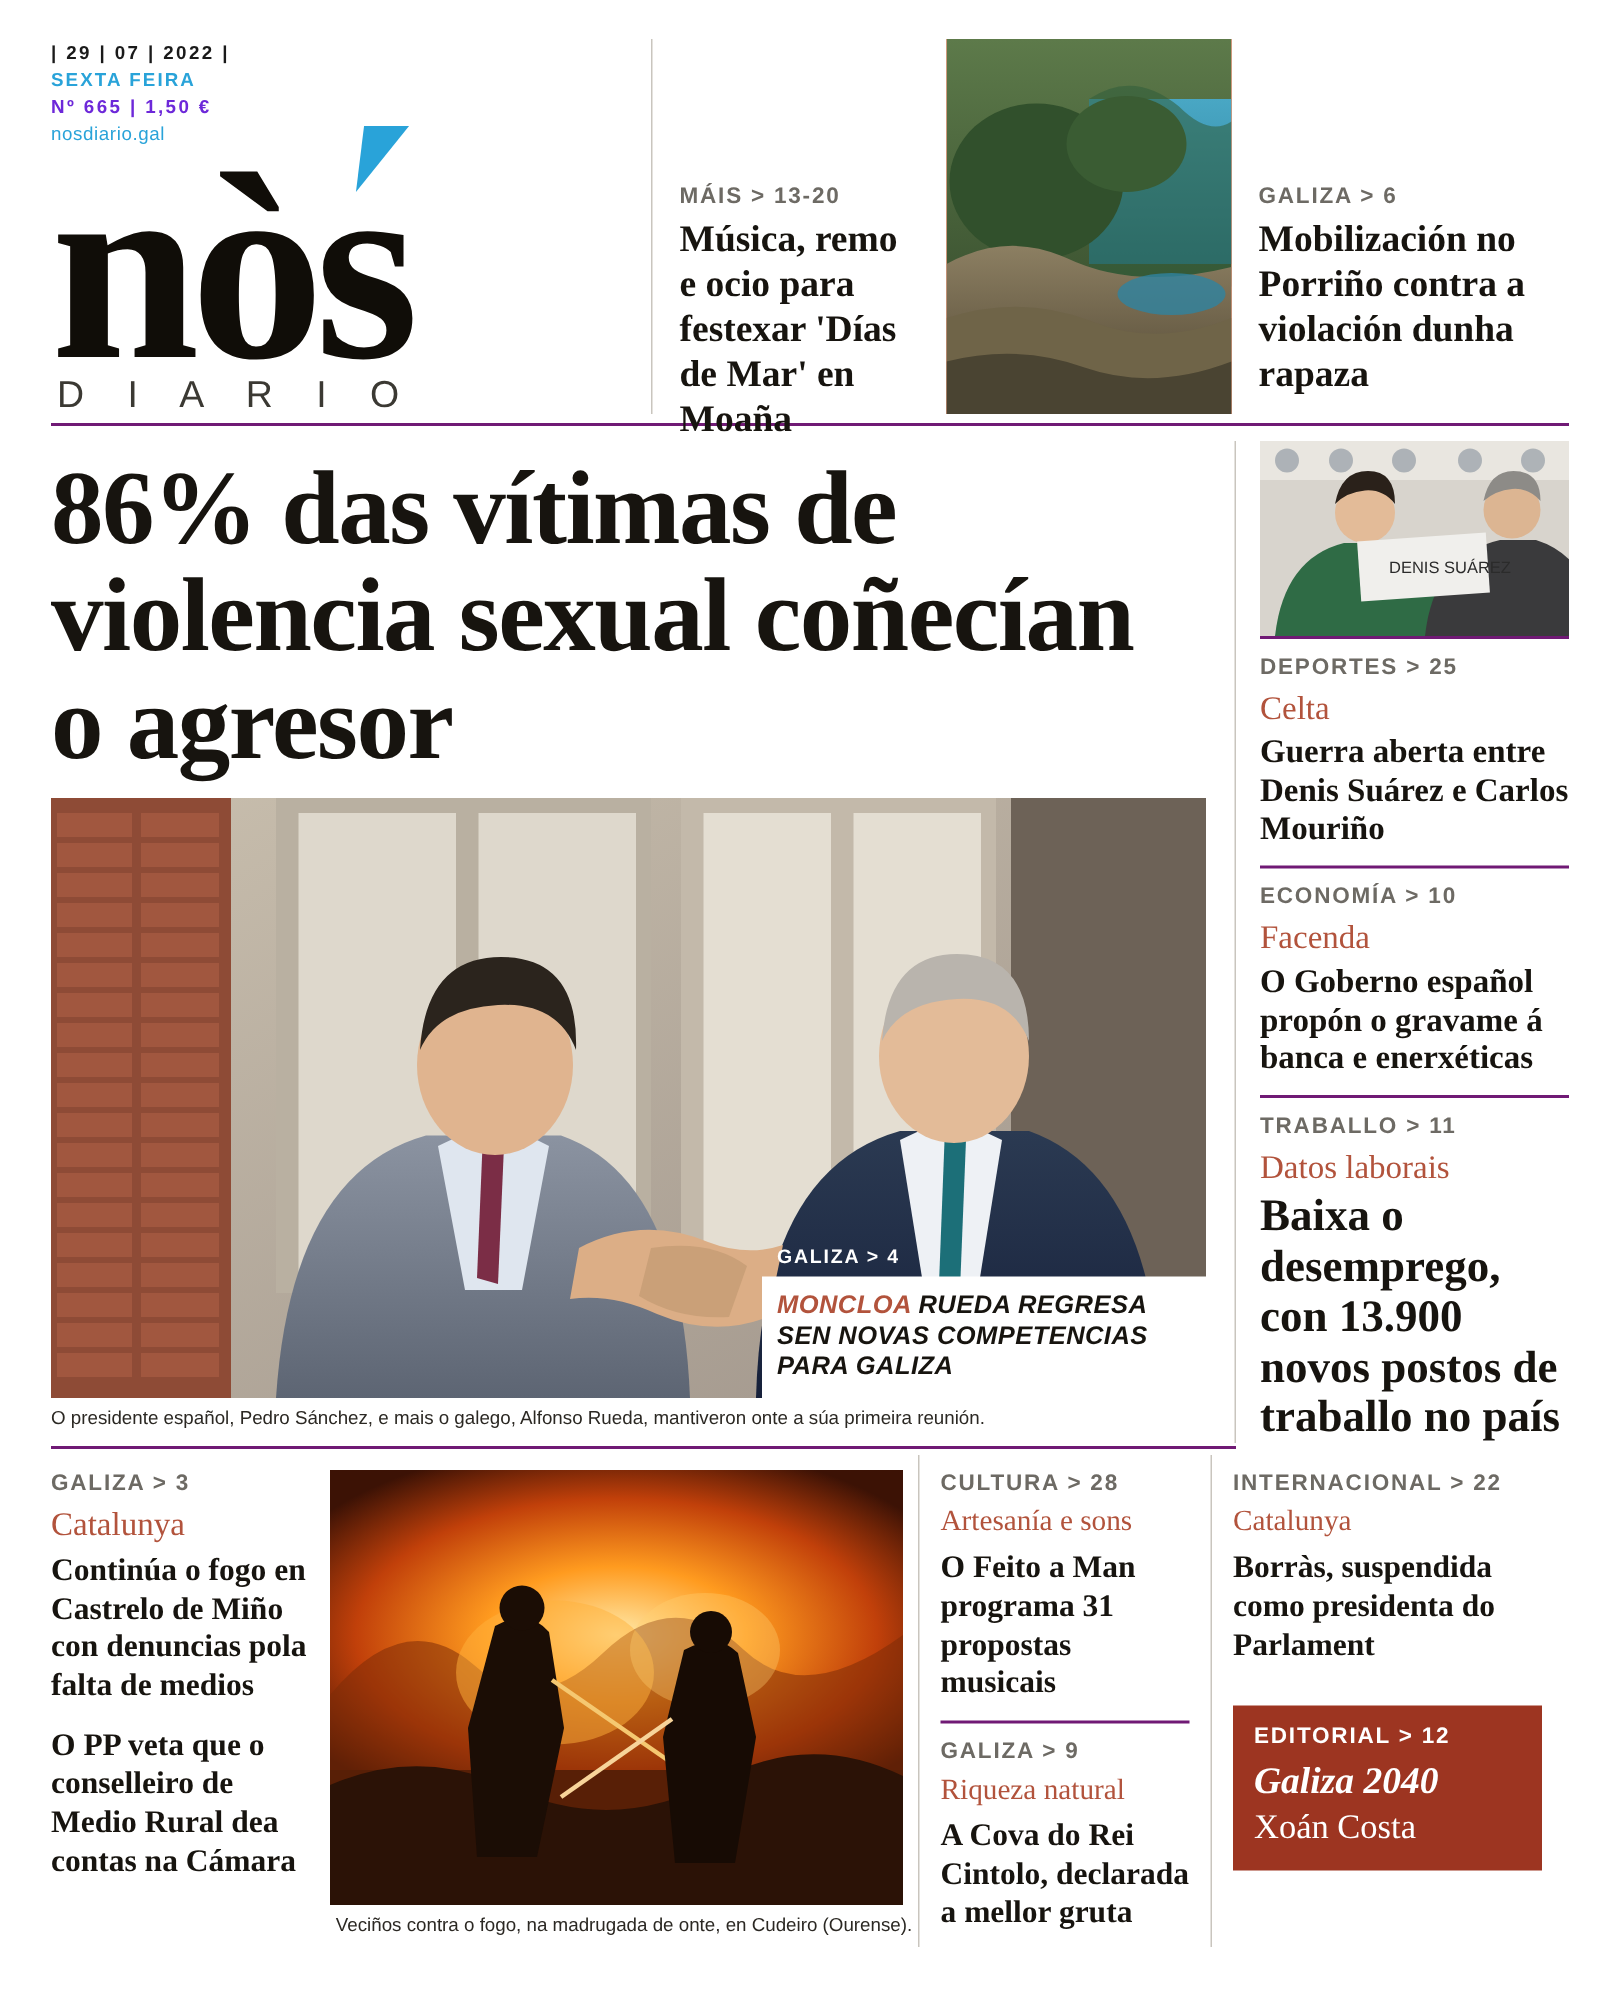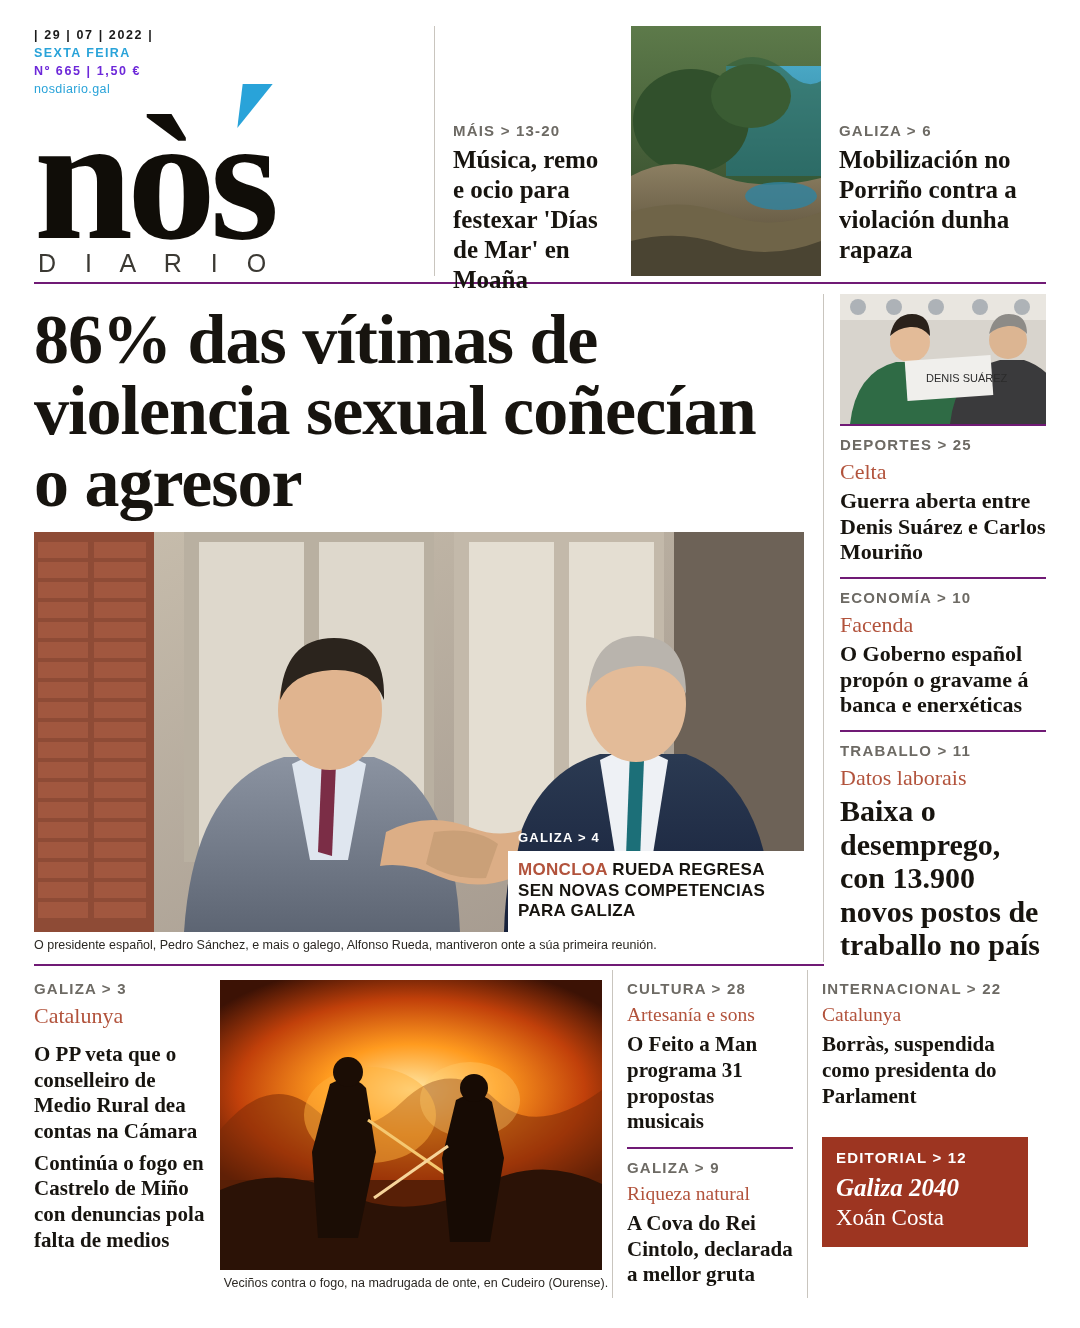--- a/index.html
+++ b/index.html
@@ -106,21 +106,21 @@
   }
   .overlay {
     position:absolute; left:474px; bottom:0; width:296px;
   }
   .overlay-kicker {
     font-family:"Liberation Sans", sans-serif;
     font-size:13px; letter-spacing:1.2px; color:#ffffff;
     padding:0 0 6px 10px; font-weight:700;
   }
   .overlay-box {
-    background:#ffffff; padding:9px 10px 10px 10px;
+    background:#ffffff; padding:9px 10px 10px 10px;font-style:italic;
   }
   .overlay-text {
     font-family:"Liberation Sans", sans-serif;
     font-weight:700; font-size:17px; line-height:1.22;
     letter-spacing:0.3px; color:#17140f;
   }
   .overlay-text .red { color:#b2533c; }
 
   
   .bottom { display:flex; margin-top:4px; }
@@ -349,22 +349,22 @@
       </div>
     </div>
   </div>
 
   <div class="rule-h" style="width:790px;margin-top:2px;"></div>
   <div class="bottom">
 
     <div class="b1" style="padding-top:10px;">
       <div class="kicker">GALIZA &gt; 3</div>
       <div class="sub mt6">Catalunya</div>
+      <div class="b-hl mt6">Continúa o fogo en Castrelo de Miño con denuncias pola falta de medios</div>
       <div class="b-hl mt14">O PP veta que o conselleiro de Medio Rural dea contas na Cámara</div>
-      <div class="b-hl mt6">Continúa o fogo en Castrelo de Miño con denuncias pola falta de medios</div>
     </div>
 
     <div class="b2" style="padding-top:10px;">
       <div class="firephoto">
         <svg width="382" height="290" viewBox="0 0 382 290" preserveAspectRatio="none">
           <defs>
             <radialGradient id="fireg" cx="50%" cy="55%" r="65%">
               <stop offset="0%" stop-color="#ffe9a8"></stop>
               <stop offset="35%" stop-color="#ff9b1f"></stop>
               <stop offset="70%" stop-color="#c1400a"></stop>

